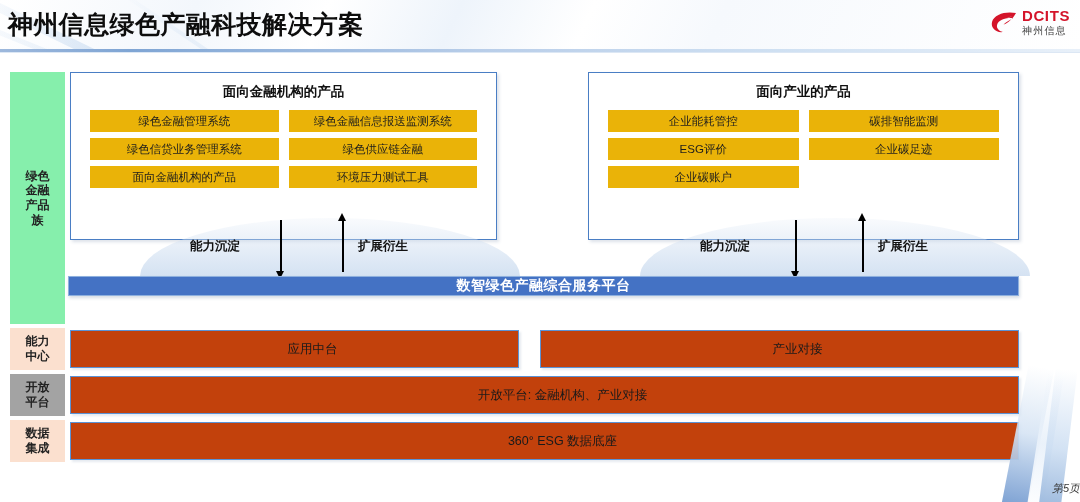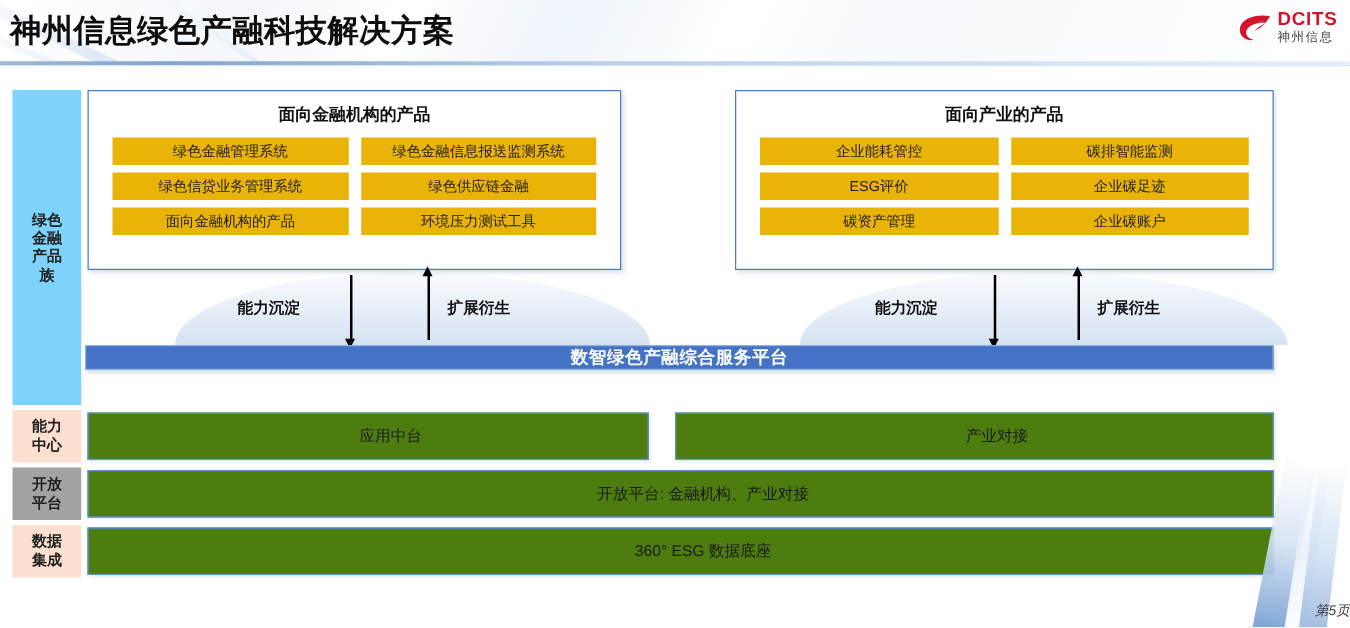--- a/index.html
+++ b/index.html
@@ -88,30 +88,30 @@
     width: 55px;
     display: flex;
     align-items: center;
     justify-content: center;
     text-align: center;
     font-size: 12px;
     font-weight: bold;
     line-height: 1.22;
     color: #222;
   }
-  .side-products { top: 72px; height: 252px; background: #7dd3fc; }
+  .side-products { top: 72px; height: 252px; background: #86efac; }
   .side-cap  { top: 328px; height: 42px; background: #fbe0cf; }
   .side-open { top: 374px; height: 42px; background: #a3a3a3; }
   .side-data { top: 420px; height: 42px; background: #fbe0cf; text-align: right; }
 
   
   .panel {
     position: absolute;
     top: 72px;
-    height: 144px;
+    height: 168px;
     background: #ffffff;
     border: 1.6px solid #4a7ec4;
     box-shadow: 2px 2px 3px rgba(120,140,170,.25);
     box-sizing: border-box;
   }
   .panel-left  { left: 70px;  width: 427px; }
   .panel-right { left: 588px; width: 431px; }
   .panel-title {
     text-align: center;
     font-size: 13.5px;
@@ -188,21 +188,21 @@
     font-size: 14px;
     font-weight: bold;
     letter-spacing: .5px;
     box-shadow: 1px 2px 3px rgba(120,140,170,.3);
   }
 
   
   .rowbox {
     position: absolute;
     border: 1.7px solid #5b93d6;
-    background: #4d7c0f;
+    background: #c2410c;
     box-sizing: border-box;
     display: flex;
     align-items: center;
     justify-content: center;
     font-size: 12.5px;
     color: #1a1a1a;
     box-shadow: 1.5px 1.5px 2px rgba(130,150,180,.2);
     padding-left: 36px;
   }
   .cap-left  { left: 70px;  top: 330px; width: 449px; height: 38px; }
@@ -295,21 +295,20 @@
     </div>
   </div>
 
   <div class="panel panel-right">
     <div class="panel-title">面向产业的产品</div>
     <div class="chip-grid">
       <div class="chip">企业能耗管控</div>
       <div class="chip">碳排智能监测</div>
       <div class="chip">ESG评价</div>
       <div class="chip">企业碳足迹</div>
-      <div class="chip">碳资产管理</div>
       <div class="chip">企业碳账户</div>
     </div>
   </div>
 
   <div class="dome dome-left"></div>
   <div class="dome dome-right"></div>
 
   <div class="arrowgrp" style="left:180px; width:300px;">
     <span class="lbl" style="left:10px;">能力沉淀</span>
     <div class="arrow down" style="left:100px;"></div>

